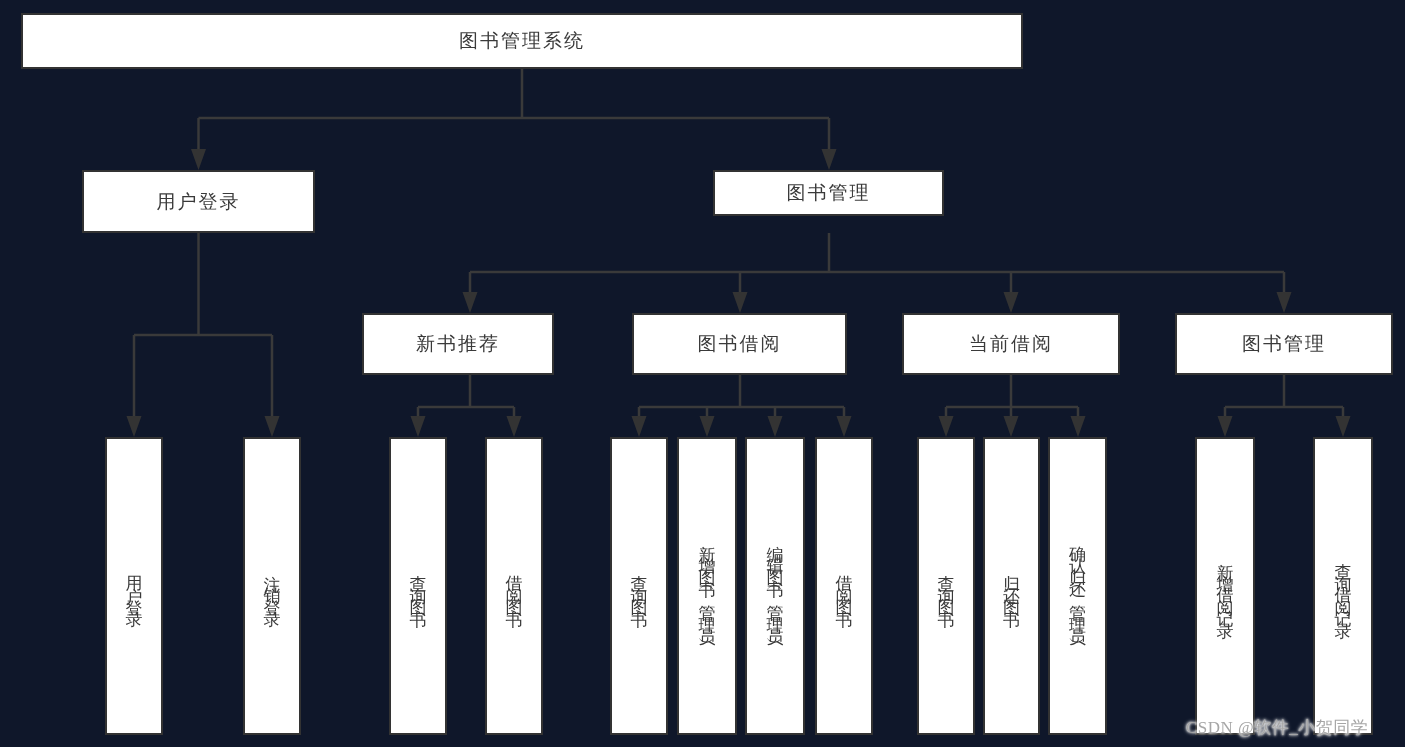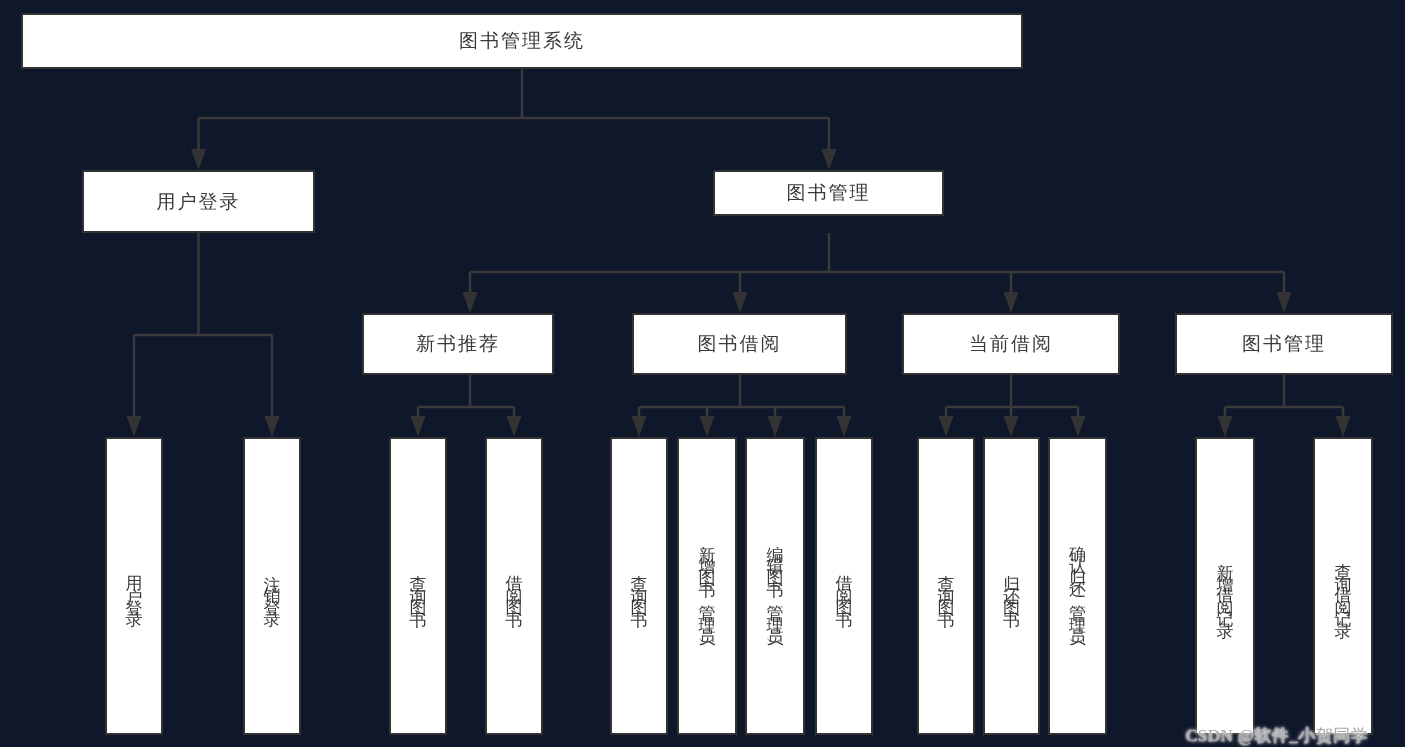--- a/index.html
+++ b/index.html
@@ -16,21 +16,20 @@
   }
   .box.h span{font-size:19px;letter-spacing:2px;white-space:nowrap;}
   .box.v span{
     writing-mode:vertical-rl;text-orientation:mixed;
     font-size:17px;letter-spacing:0.7em;line-height:1;white-space:nowrap;
   }
   .watermark{
     position:absolute;z-index:3;left:1186px;top:716px;
     font-size:17px;color:#a6a6a6;letter-spacing:0.5px;white-space:nowrap;
     text-shadow:0 0 2px #fff,0 0 3px #fff,0 0 4px #fff;
-    margin-top:8px;
   }
 </style>
 </head>
 <body>
 
 <div class="canvas">
 
   <svg class="wires" width="1405" height="747" viewBox="0 0 1405 747">
     <g stroke="#3a3a3a" stroke-width="2.5" fill="none">
 

